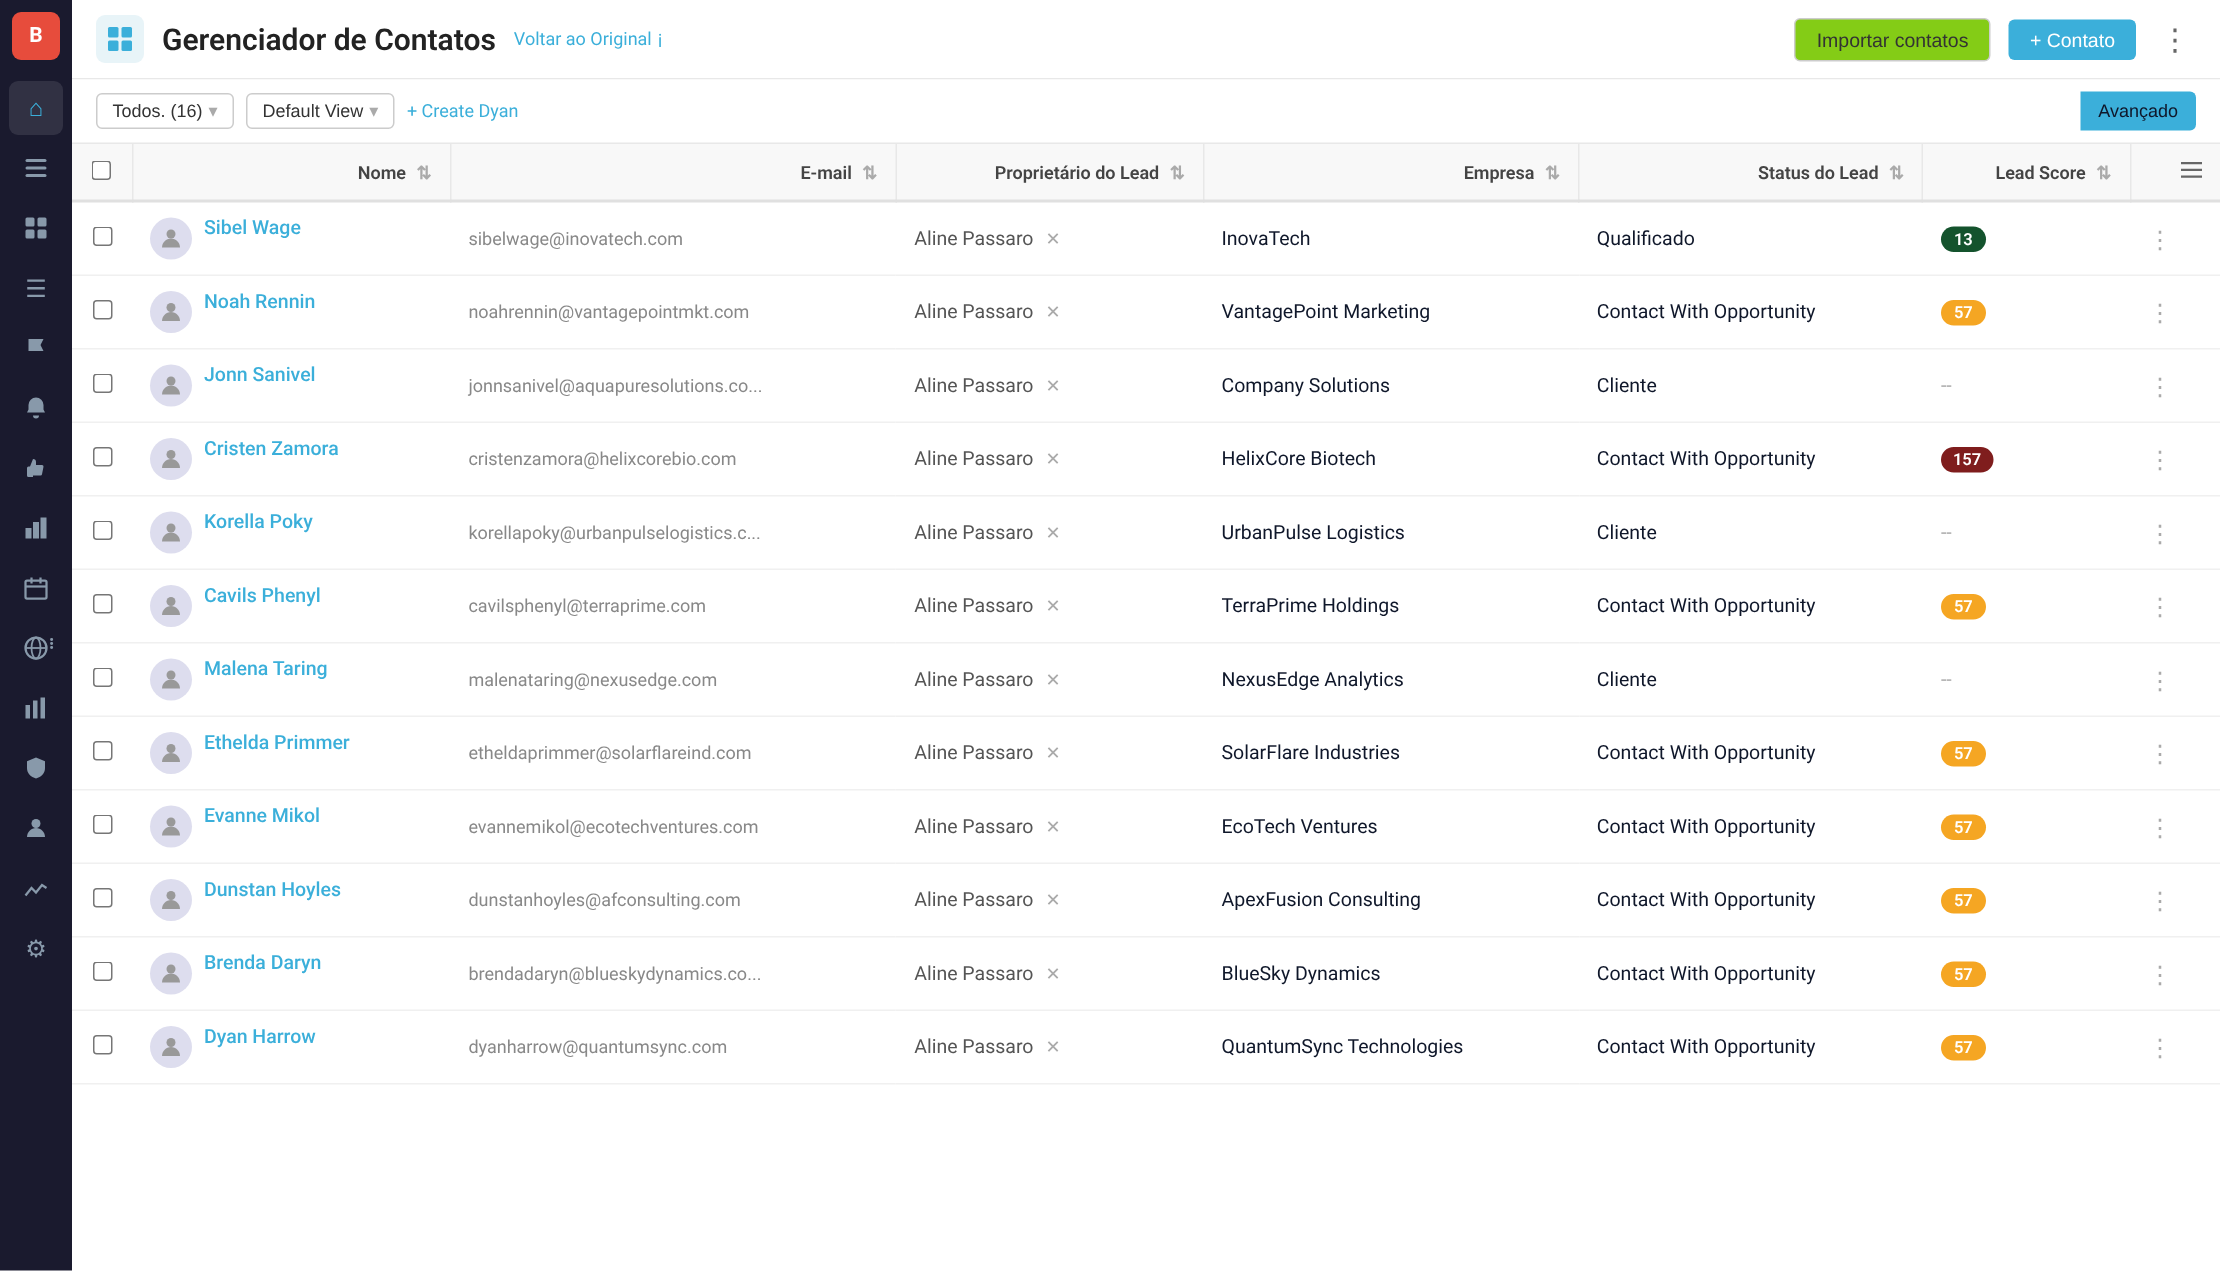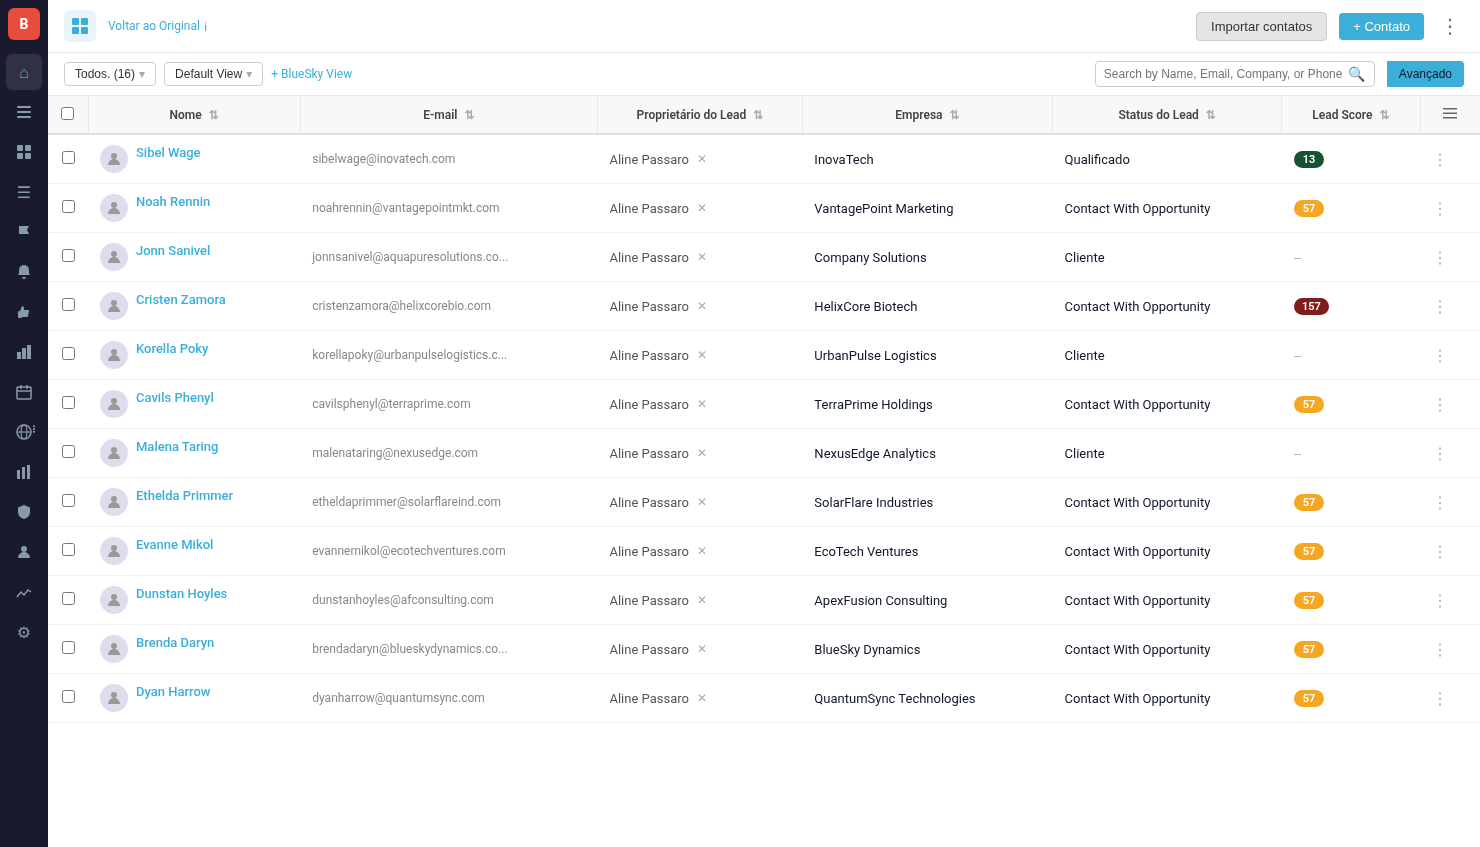--- a/index.html
+++ b/index.html
@@ -75,21 +75,21 @@
     }
     .header-link {
       font-size: 12px;
       color: #3bafda;
       cursor: pointer;
       display: flex; align-items: center; gap: 4px;
     }
     .header-spacer { flex: 1; }
     .btn-import {
       border: 1px solid #ccc;
-      background: #e5e5e5;
+      background: #84cc16;
       border-radius: 4px;
       padding: 6px 14px;
       cursor: pointer;
       font-size: 13px;
       color: #333;
     }
     .btn-add-contact {
       background: #3bafda;
       color: white;
       border: none;
@@ -175,21 +175,21 @@
     table {
       width: 100%;
       border-collapse: collapse;
     }
     thead tr {
       background: #f8f8f8;
       border-bottom: 2px solid #e0e0e0;
     }
     th {
       padding: 10px 12px;
-      text-align: center;
+      text-align: right;
       font-weight: 600;
       font-size: 12px;
       color: #444;
       white-space: nowrap;
       border-right: 1px solid #e8e8e8;
       cursor: pointer;
     }
     th .sort-icon { color: #aaa; margin-left: 4px; }
     th:first-child { width: 40px; text-align: center; }
     th:last-child { width: 60px; border-right: none; }
@@ -343,47 +343,44 @@
 
   <div class="header">
     <div class="header-icon">
       <svg width="18" height="18" viewBox="0 0 18 18" fill="#3bafda">
           <rect x="1" y="1" width="7" height="7" rx="1"></rect>
           <rect x="10" y="1" width="7" height="7" rx="1"></rect>
           <rect x="1" y="10" width="7" height="7" rx="1"></rect>
           <rect x="10" y="10" width="7" height="7" rx="1"></rect>
         </svg>
     </div>
+    <h1 class="header-title">Gerenciador de Contatos</h1>
     <div class="header-link">
       <span>Voltar ao Original</span>
       <span style="color:#3bafda;font-size:12px;">ℹ</span>
     </div>
     <div class="header-spacer"></div>
     <button class="btn-import">Importar contatos</button>
     <button class="btn-add-contact">+ Contato</button>
     <span class="header-more">⋮</span>
   </div>
 
   <div class="toolbar">
     <button class="toolbar-filter">
       <span>Todos. (16)</span>
       <span style="color:#aaa;">▾</span>
     </button>
     <button class="toolbar-filter">
       <span>Default View</span>
       <span style="color:#aaa;">▾</span>
     </button>
     <span class="toolbar-create-view">
-      <span>+ BlueSky View</span>
+      <span>+ Create Dyan</span>
     </span>
     <div class="toolbar-spacer"></div>
-    <div class="search-box">
-      <input type="text" placeholder="Search by Name, Email, Company, or Phone" style="">
-      <span class="search-icon-btn">🔍</span>
-    </div>
     <button class="btn-avancado">Avançado</button>
   </div>
 
   <div class="table-container">
     <table>
       <thead>
         <tr>
           <th><input type="checkbox" style=""></th>
           <th>Nome <span class="sort-icon">⇅</span></th>
           <th>E-mail <span class="sort-icon">⇅</span></th>

